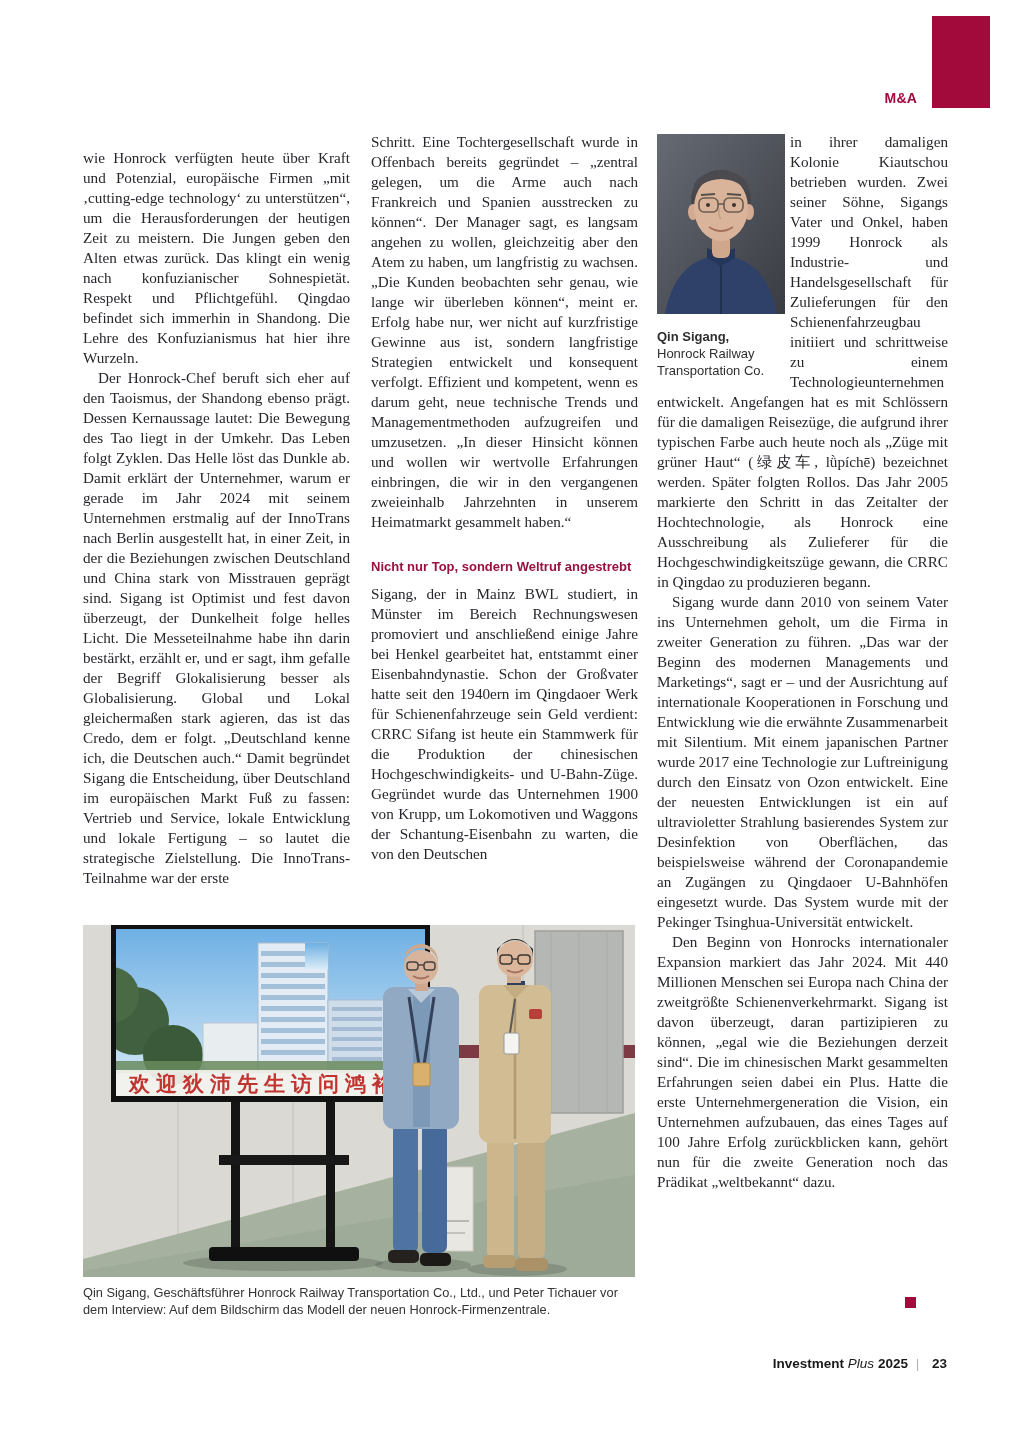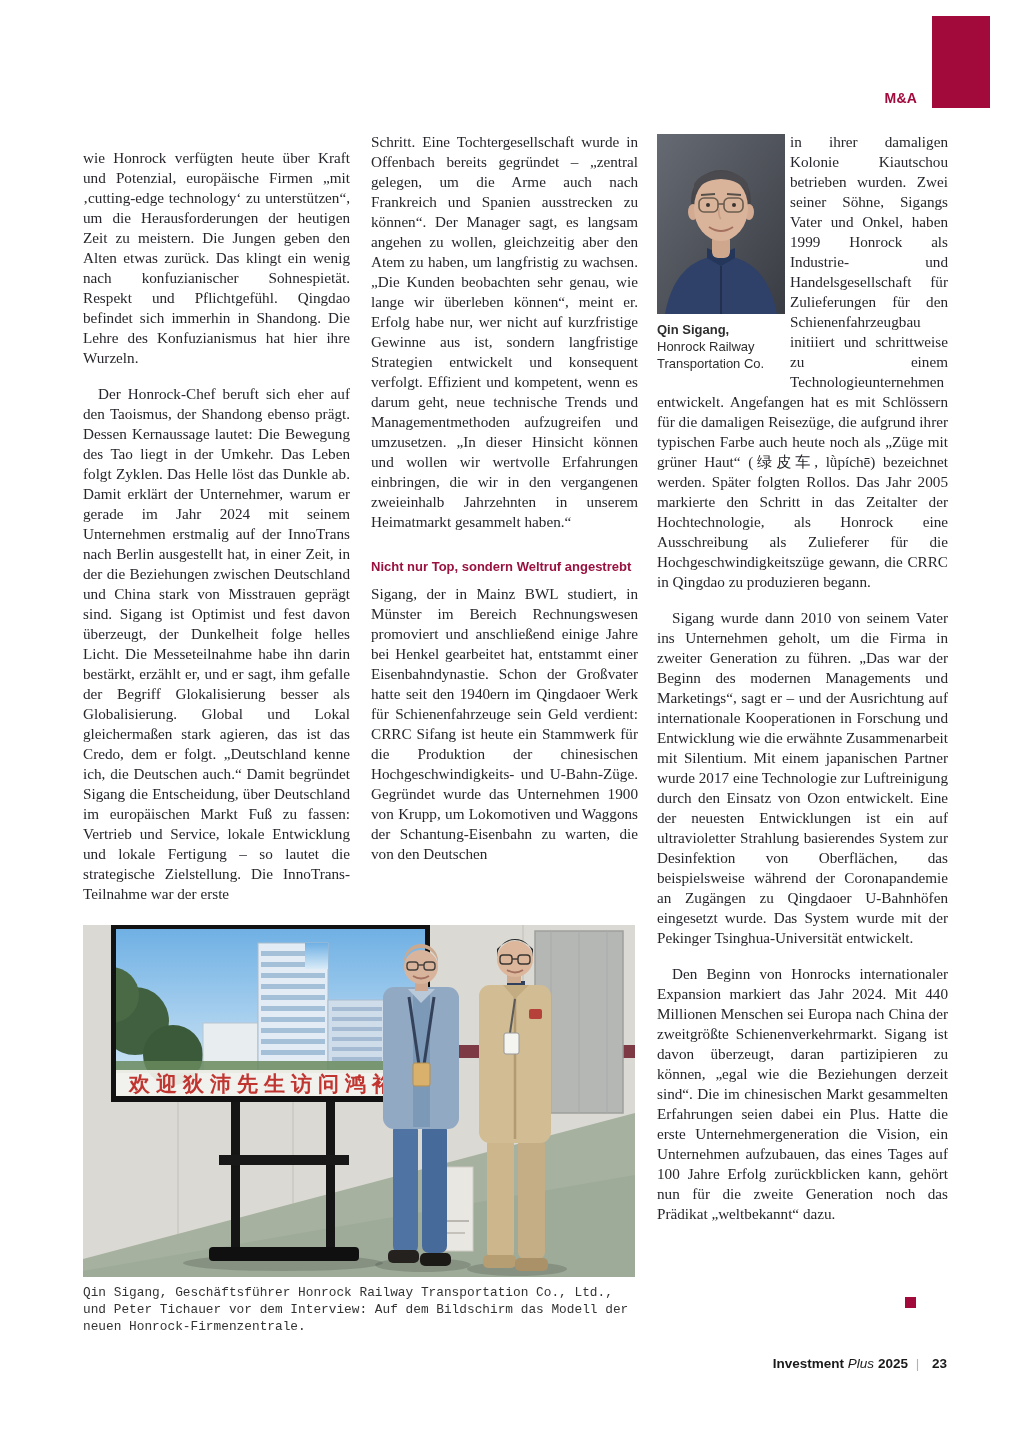--- a/index.html
+++ b/index.html
@@ -8,38 +8,38 @@
 
   
   .red-block{position:absolute;left:932px;top:16px;width:58px;height:92px;background:#a20a3c;}
   .section-label{position:absolute;top:90px;right:107px;font-family:"Liberation Sans",sans-serif;
                  font-weight:700;font-size:14px;color:#a20a3c;letter-spacing:.2px;}
 
   
   .col{position:absolute;text-align:justify;font-size:15.2px;line-height:20px;overflow:hidden;
        hyphens:auto;-webkit-hyphens:auto;}
   .col p{margin:0;}
-  p.ind{text-indent:15px;margin-top:16px;}
+  p.ind{text-indent:15px;}
   .subhead{font-family:"Liberation Sans",sans-serif;color:#98113f;font-size:13px;line-height:21px;
            margin:24px 0 7px 0;font-weight:700;text-align:left;}
   .col1{left:83px;top:148px;width:267px;height:780px;}
   .col2{left:371px;top:132px;width:267px;height:780px;}
   .col3{left:657px;top:132px;width:291px;height:1192px;}
 
   
   .portrait-fig{float:left;width:133px;margin:2px 0 10px 0;}
   .portrait-fig svg{display:block;}
   .pcap{font-family:"Liberation Sans",sans-serif;font-size:13px;line-height:17px;color:#2e2e2e;
-        margin-top:7px;text-align:left;}
+        margin-top:14px;text-align:left;}
   .pcap .nm{font-weight:700;}
 
   
   .photo{position:absolute;left:83px;top:925px;width:552px;height:352px;overflow:hidden;}
   .photo-caption{position:absolute;left:83px;top:1284px;width:556px;
-                 font-family:Liberation Mono, monospace;font-size:12.8px;line-height:17px;
+                 font-family:Liberation Sans, sans-serif;font-size:12.8px;line-height:17px;
                  color:#333;text-align:left;}
 
   .endmark{position:absolute;left:905px;top:1297px;width:11px;height:11px;background:#a20a3c;}
 
   
   .footer{position:absolute;top:1356px;right:77px;font-family:"Liberation Sans",sans-serif;
           font-size:13.5px;color:#1a1a1a;white-space:nowrap;}
   .footer .fb{font-weight:700;}
   .footer .fi{font-style:italic;font-weight:400;}
   .footer .fsep{color:#b3b3b3;margin:0 9px 0 4px;}

